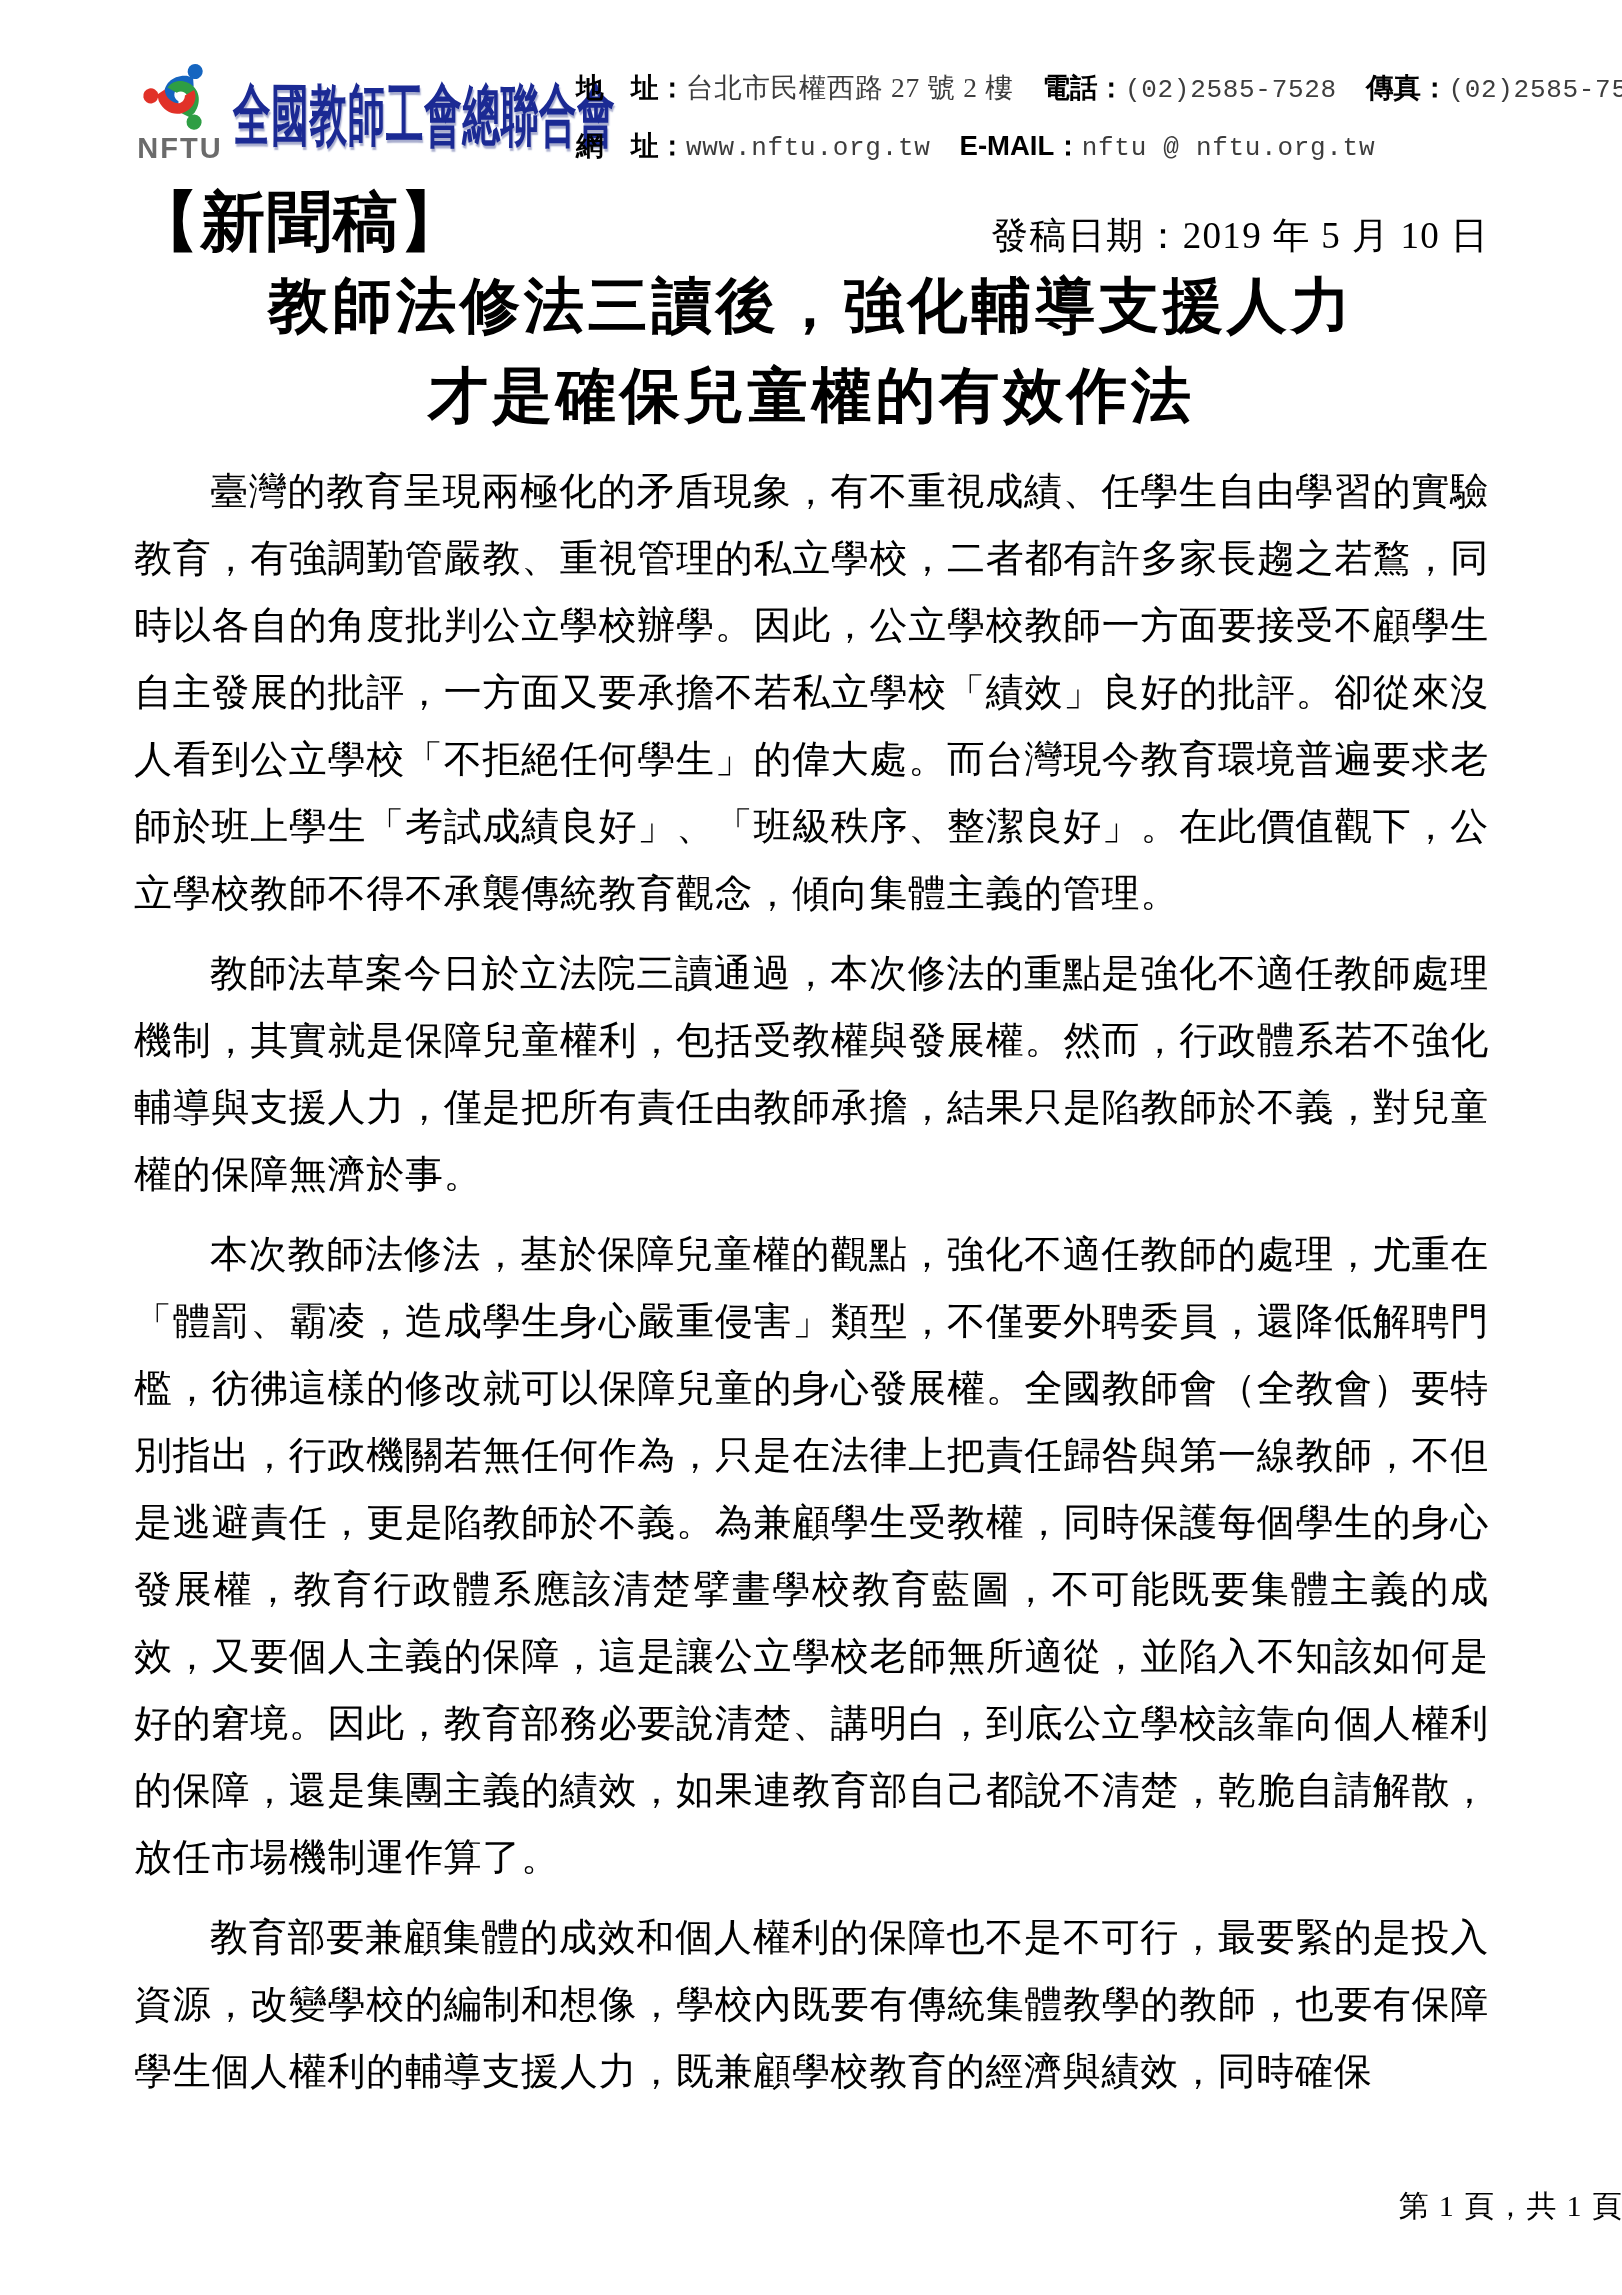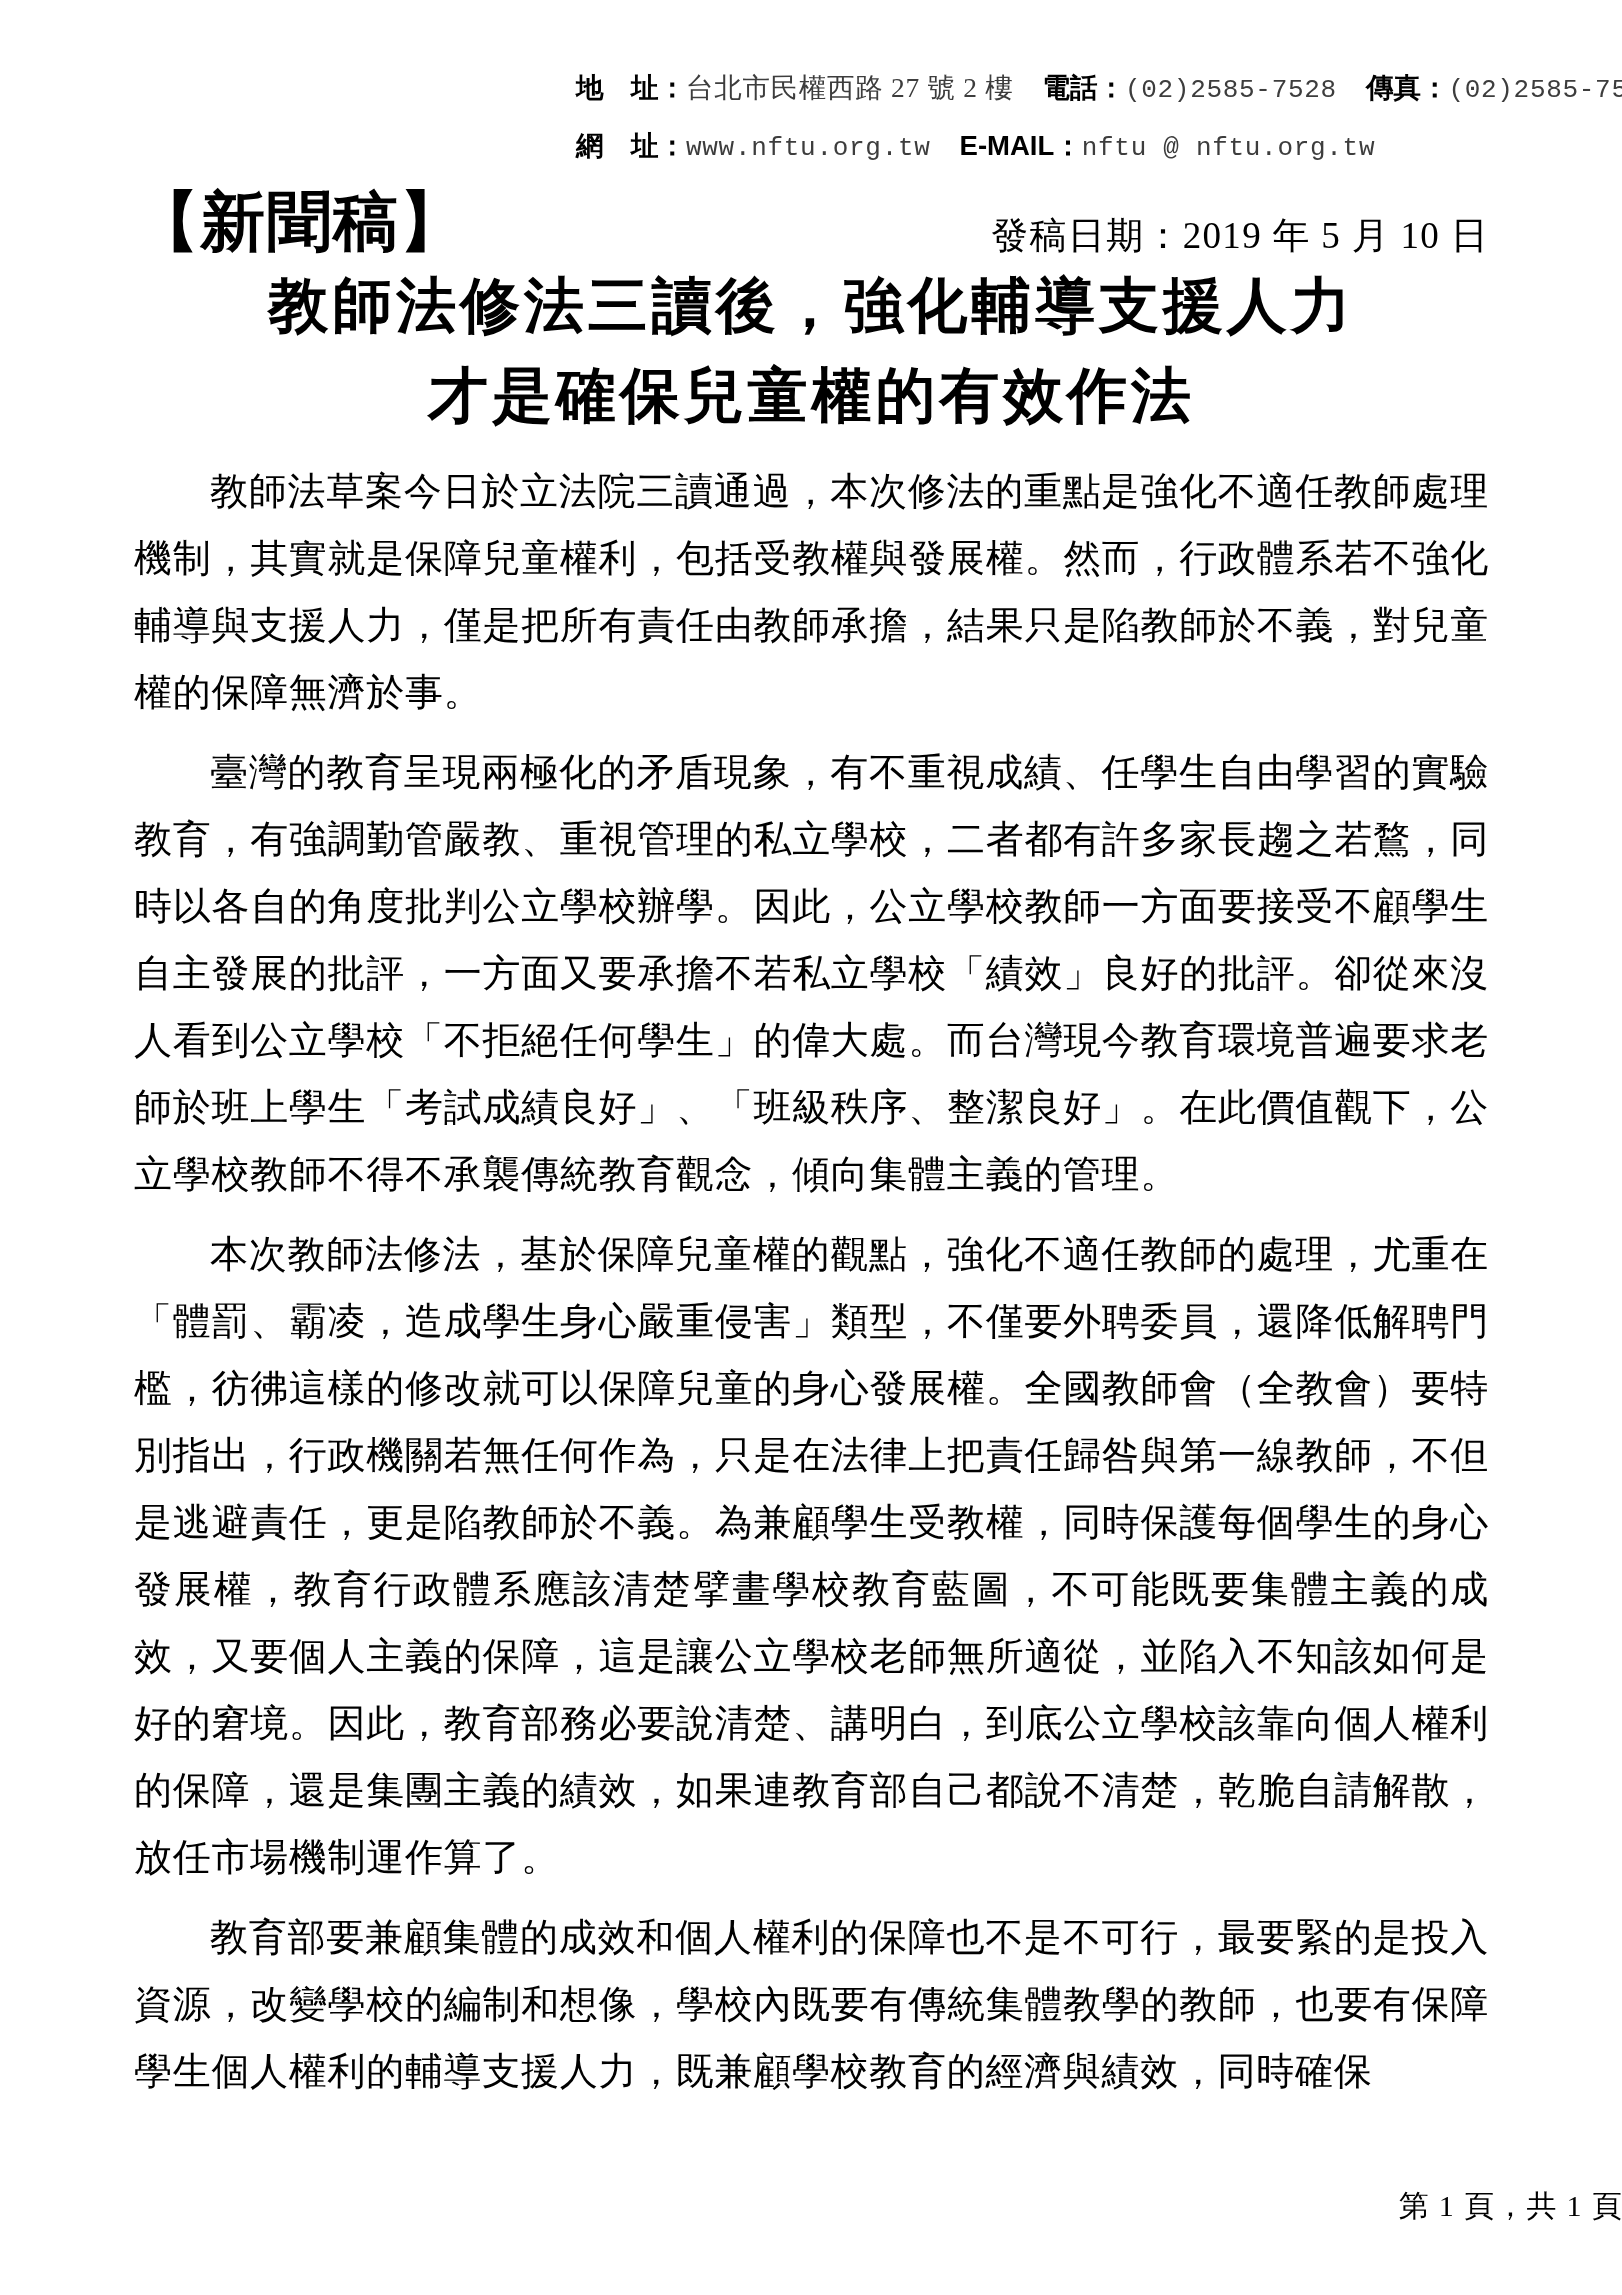--- a/index.html
+++ b/index.html
@@ -67,20 +67,43 @@
     position:absolute;top:2178px;left:0;width:100%;
     text-align:right;font-size:30px;letter-spacing:1.3px;margin-top:8px;
   }
 </style>
 </head>
 <body>
 
 <div class="page">
 
   <header class="letterhead">
+    <div class="logo-block">
+      <div class="logo-mark">
+        <svg width="84" height="77" viewBox="0 0 100 92" aria-hidden="true">
+
+          <g transform="rotate(18 50 46)">
+            <circle cx="58" cy="12" r="9" fill="#1565c0"></circle>
+            <path d="M50,20 C34,24 26,38 32,52 C36,62 46,66 54,64 L50,52 C42,50 40,42 46,36 C50,31 56,29 62,30 L58,20 Z" fill="#1565c0"></path>
+          </g>
+
+          <g transform="rotate(138 50 46)">
+            <circle cx="58" cy="12" r="9" fill="#2e9e44"></circle>
+            <path d="M50,20 C34,24 26,38 32,52 C36,62 46,66 54,64 L50,52 C42,50 40,42 46,36 C50,31 56,29 62,30 L58,20 Z" fill="#2e9e44"></path>
+          </g>
+
+          <g transform="rotate(258 50 46)">
+            <circle cx="58" cy="12" r="9" fill="#e13128"></circle>
+            <path d="M50,20 C34,24 26,38 32,52 C36,62 46,66 54,64 L50,52 C42,50 40,42 46,36 C50,31 56,29 62,30 L58,20 Z" fill="#e13128"></path>
+          </g>
+        </svg>
+        <div class="logo-abbr">NFTU</div>
+      </div>
+      <div class="org-name">全國教師工會總聯合會</div>
+    </div>
 
     <div class="contact">
       <div class="contact-line">
         <span class="c-label">地　址：</span>
         <span class="c-value mix">台北市民權西路 27 號 2 樓</span>
         <span class="c-label">電話：</span>
         <span class="c-value latin">(02)2585-7528</span>
         <span class="c-label">傳真：</span>
         <span class="c-value latin">(02)2585-7559</span>
       </div>
@@ -97,22 +120,22 @@
     <div class="pr-tag">【新聞稿】</div>
     <div class="pr-date">發稿日期：2019 年 5 月 10 日</div>
   </div>
 
   <h1 class="doc-title">
     <div class="t-line">教師法修法三讀後，強化輔導支援人力</div>
     <div class="t-line">才是確保兒童權的有效作法</div>
   </h1>
 
   <main class="doc-body">
+    <p>臺灣的教育呈現兩極化的矛盾現象，有不重視成績、任學生自由學習的實驗教育，有強調勤管嚴教、重視管理的私立學校，二者都有許多家長趨之若鶩，同時以各自的角度批判公立學校辦學。因此，公立學校教師一方面要接受不顧學生自主發展的批評，一方面又要承擔不若私立學校「績效」良好的批評。卻從來沒人看到公立學校「不拒絕任何學生」的偉大處。而台灣現今教育環境普遍要求老師於班上學生「考試成績良好」、「班級秩序、整潔良好」。在此價值觀下，公立學校教師不得不承襲傳統教育觀念，傾向集體主義的管理。</p>
     <p>教師法草案今日於立法院三讀通過，本次修法的重點是強化不適任教師處理機制，其實就是保障兒童權利，包括受教權與發展權。然而，行政體系若不強化輔導與支援人力，僅是把所有責任由教師承擔，結果只是陷教師於不義，對兒童權的保障無濟於事。</p>
-    <p>臺灣的教育呈現兩極化的矛盾現象，有不重視成績、任學生自由學習的實驗教育，有強調勤管嚴教、重視管理的私立學校，二者都有許多家長趨之若鶩，同時以各自的角度批判公立學校辦學。因此，公立學校教師一方面要接受不顧學生自主發展的批評，一方面又要承擔不若私立學校「績效」良好的批評。卻從來沒人看到公立學校「不拒絕任何學生」的偉大處。而台灣現今教育環境普遍要求老師於班上學生「考試成績良好」、「班級秩序、整潔良好」。在此價值觀下，公立學校教師不得不承襲傳統教育觀念，傾向集體主義的管理。</p>
     <p>本次教師法修法，基於保障兒童權的觀點，強化不適任教師的處理，尤重在「體罰、霸凌，造成學生身心嚴重侵害」類型，不僅要外聘委員，還降低解聘門檻，彷彿這樣的修改就可以保障兒童的身心發展權。全國教師會（全教會）要特別指出，行政機關若無任何作為，只是在法律上把責任歸咎與第一線教師，不但是逃避責任，更是陷教師於不義。為兼顧學生受教權，同時保護每個學生的身心發展權，教育行政體系應該清楚擘畫學校教育藍圖，不可能既要集體主義的成效，又要個人主義的保障，這是讓公立學校老師無所適從，並陷入不知該如何是好的窘境。因此，教育部務必要說清楚、講明白，到底公立學校該靠向個人權利的保障，還是集團主義的績效，如果連教育部自己都說不清楚，乾脆自請解散，放任市場機制運作算了。</p>
     <p>教育部要兼顧集體的成效和個人權利的保障也不是不可行，最要緊的是投入資源，改變學校的編制和想像，學校內既要有傳統集體教學的教師，也要有保障學生個人權利的輔導支援人力，既兼顧學校教育的經濟與績效，同時確保</p>
   </main>
 
   <footer class="page-footer">
     <span>第 1 頁，共 1 頁</span>
   </footer>
 
 </div>
 

